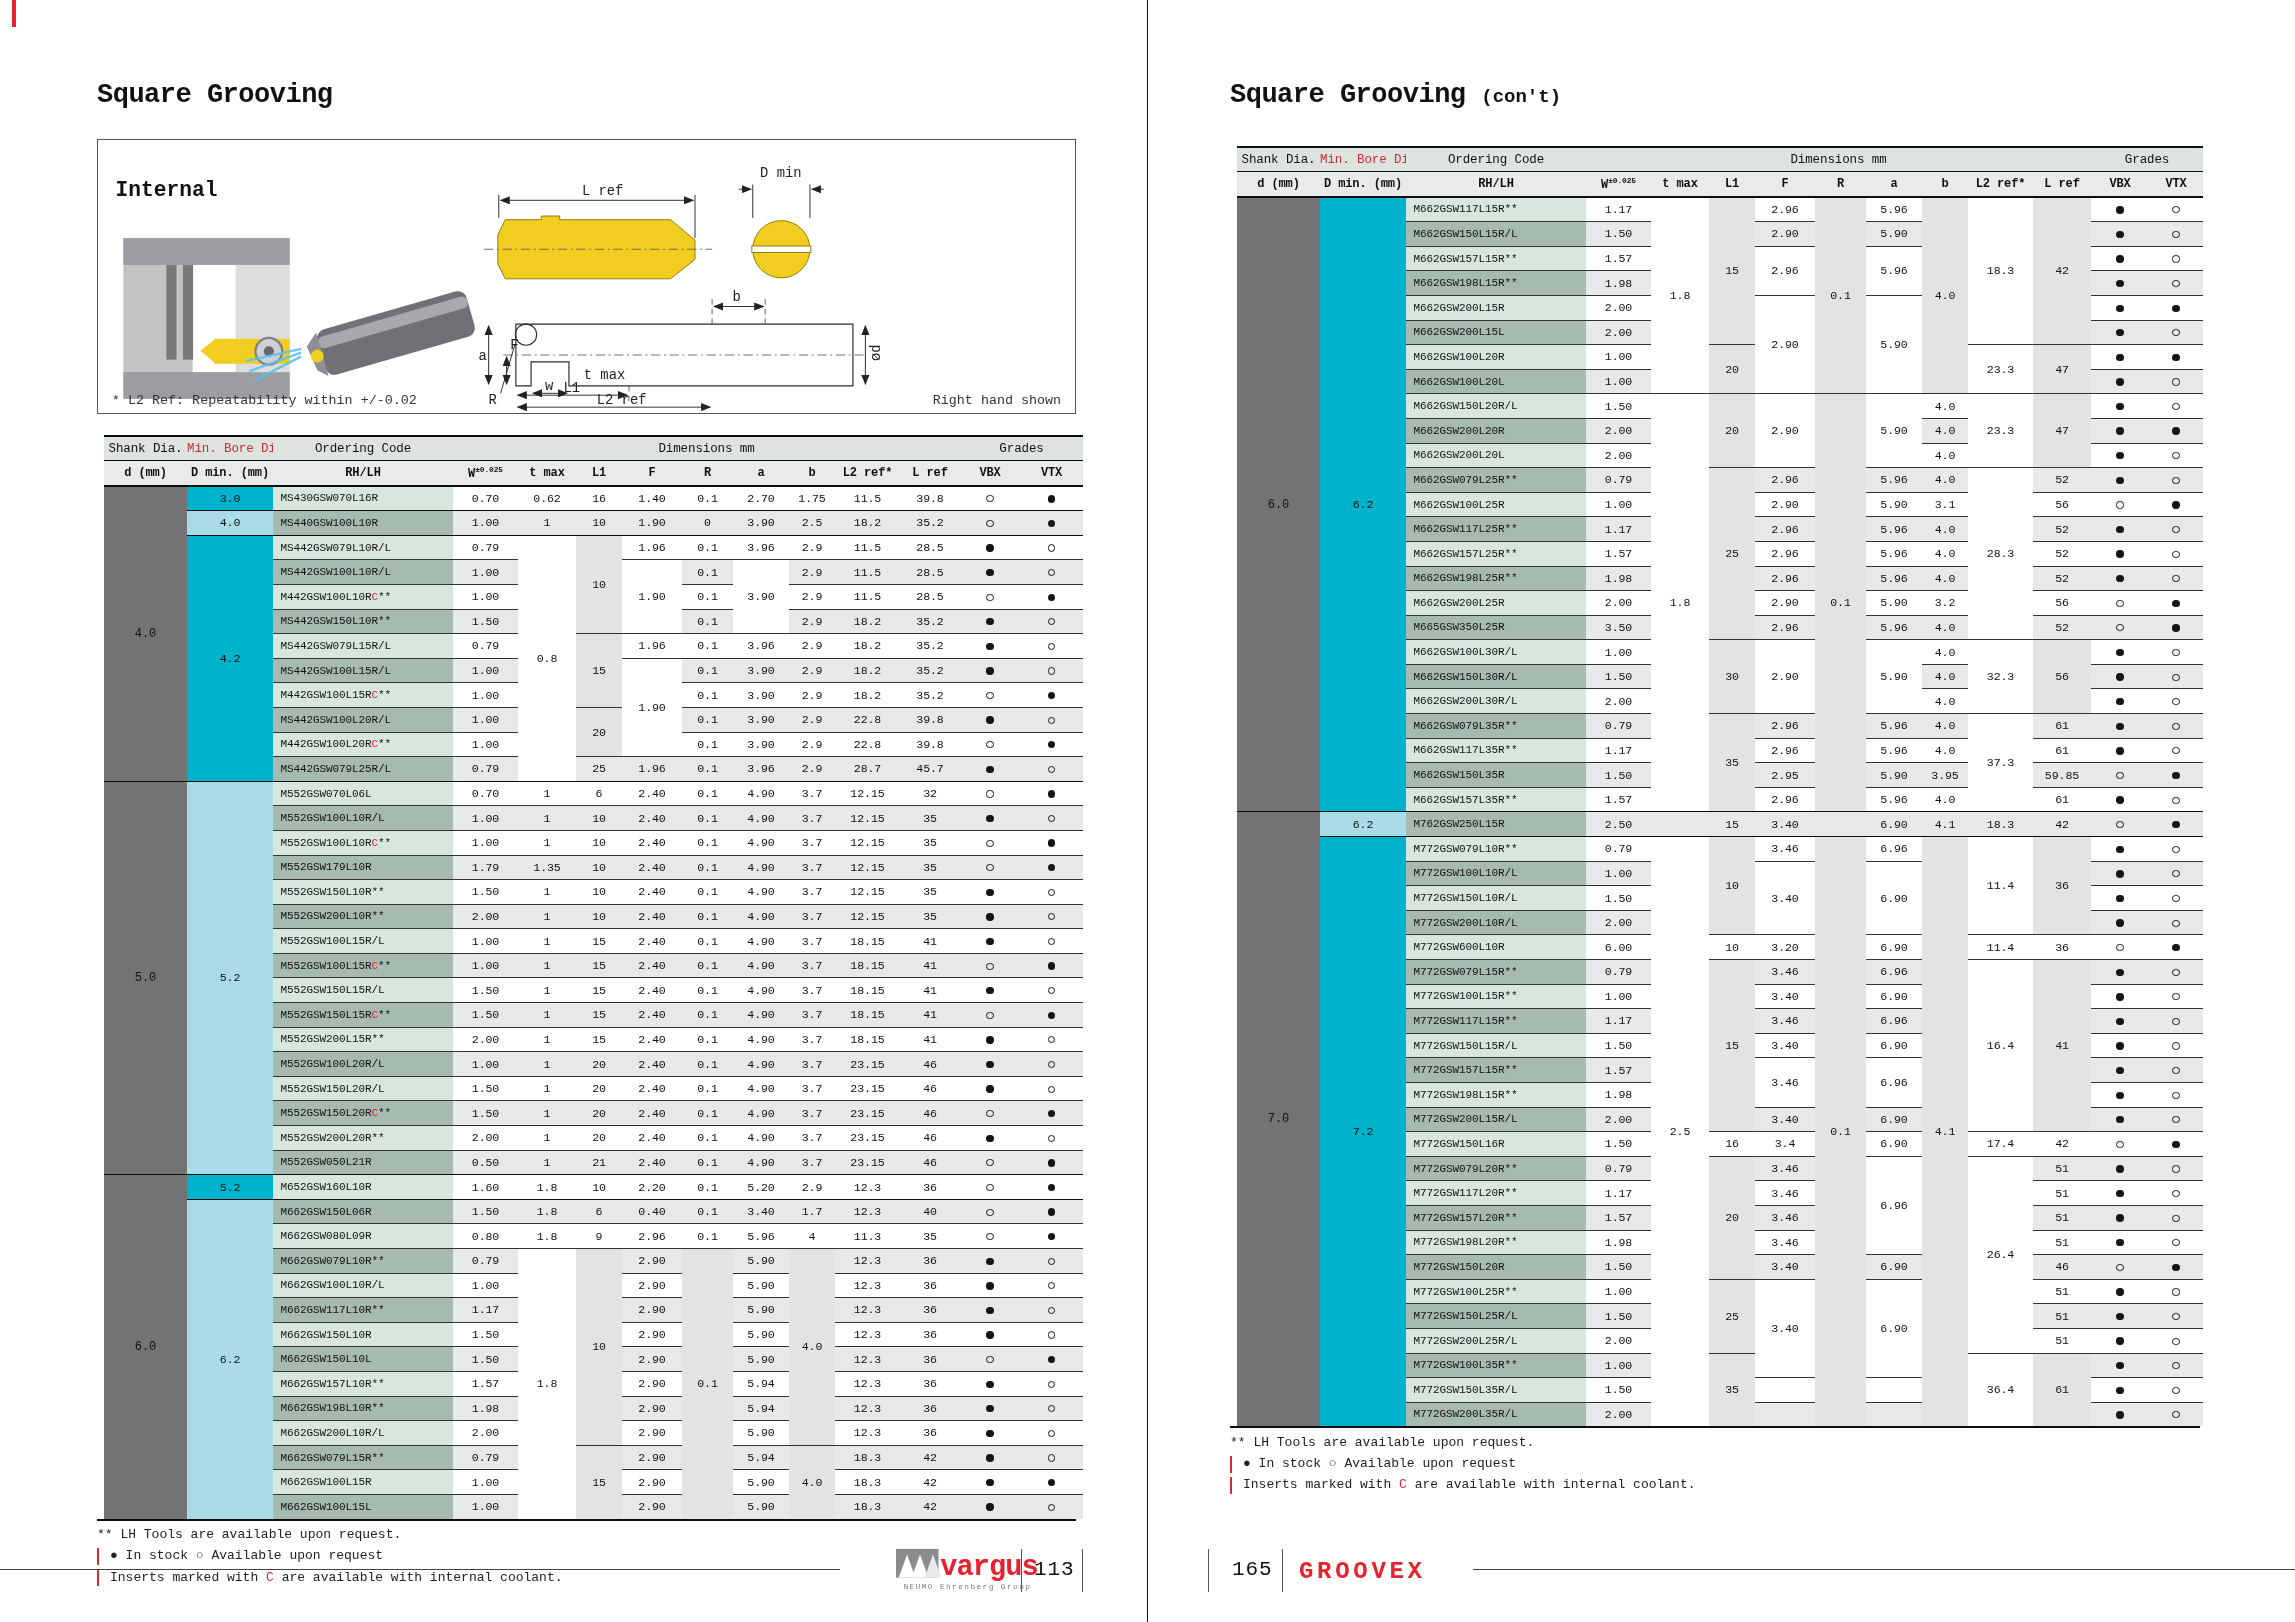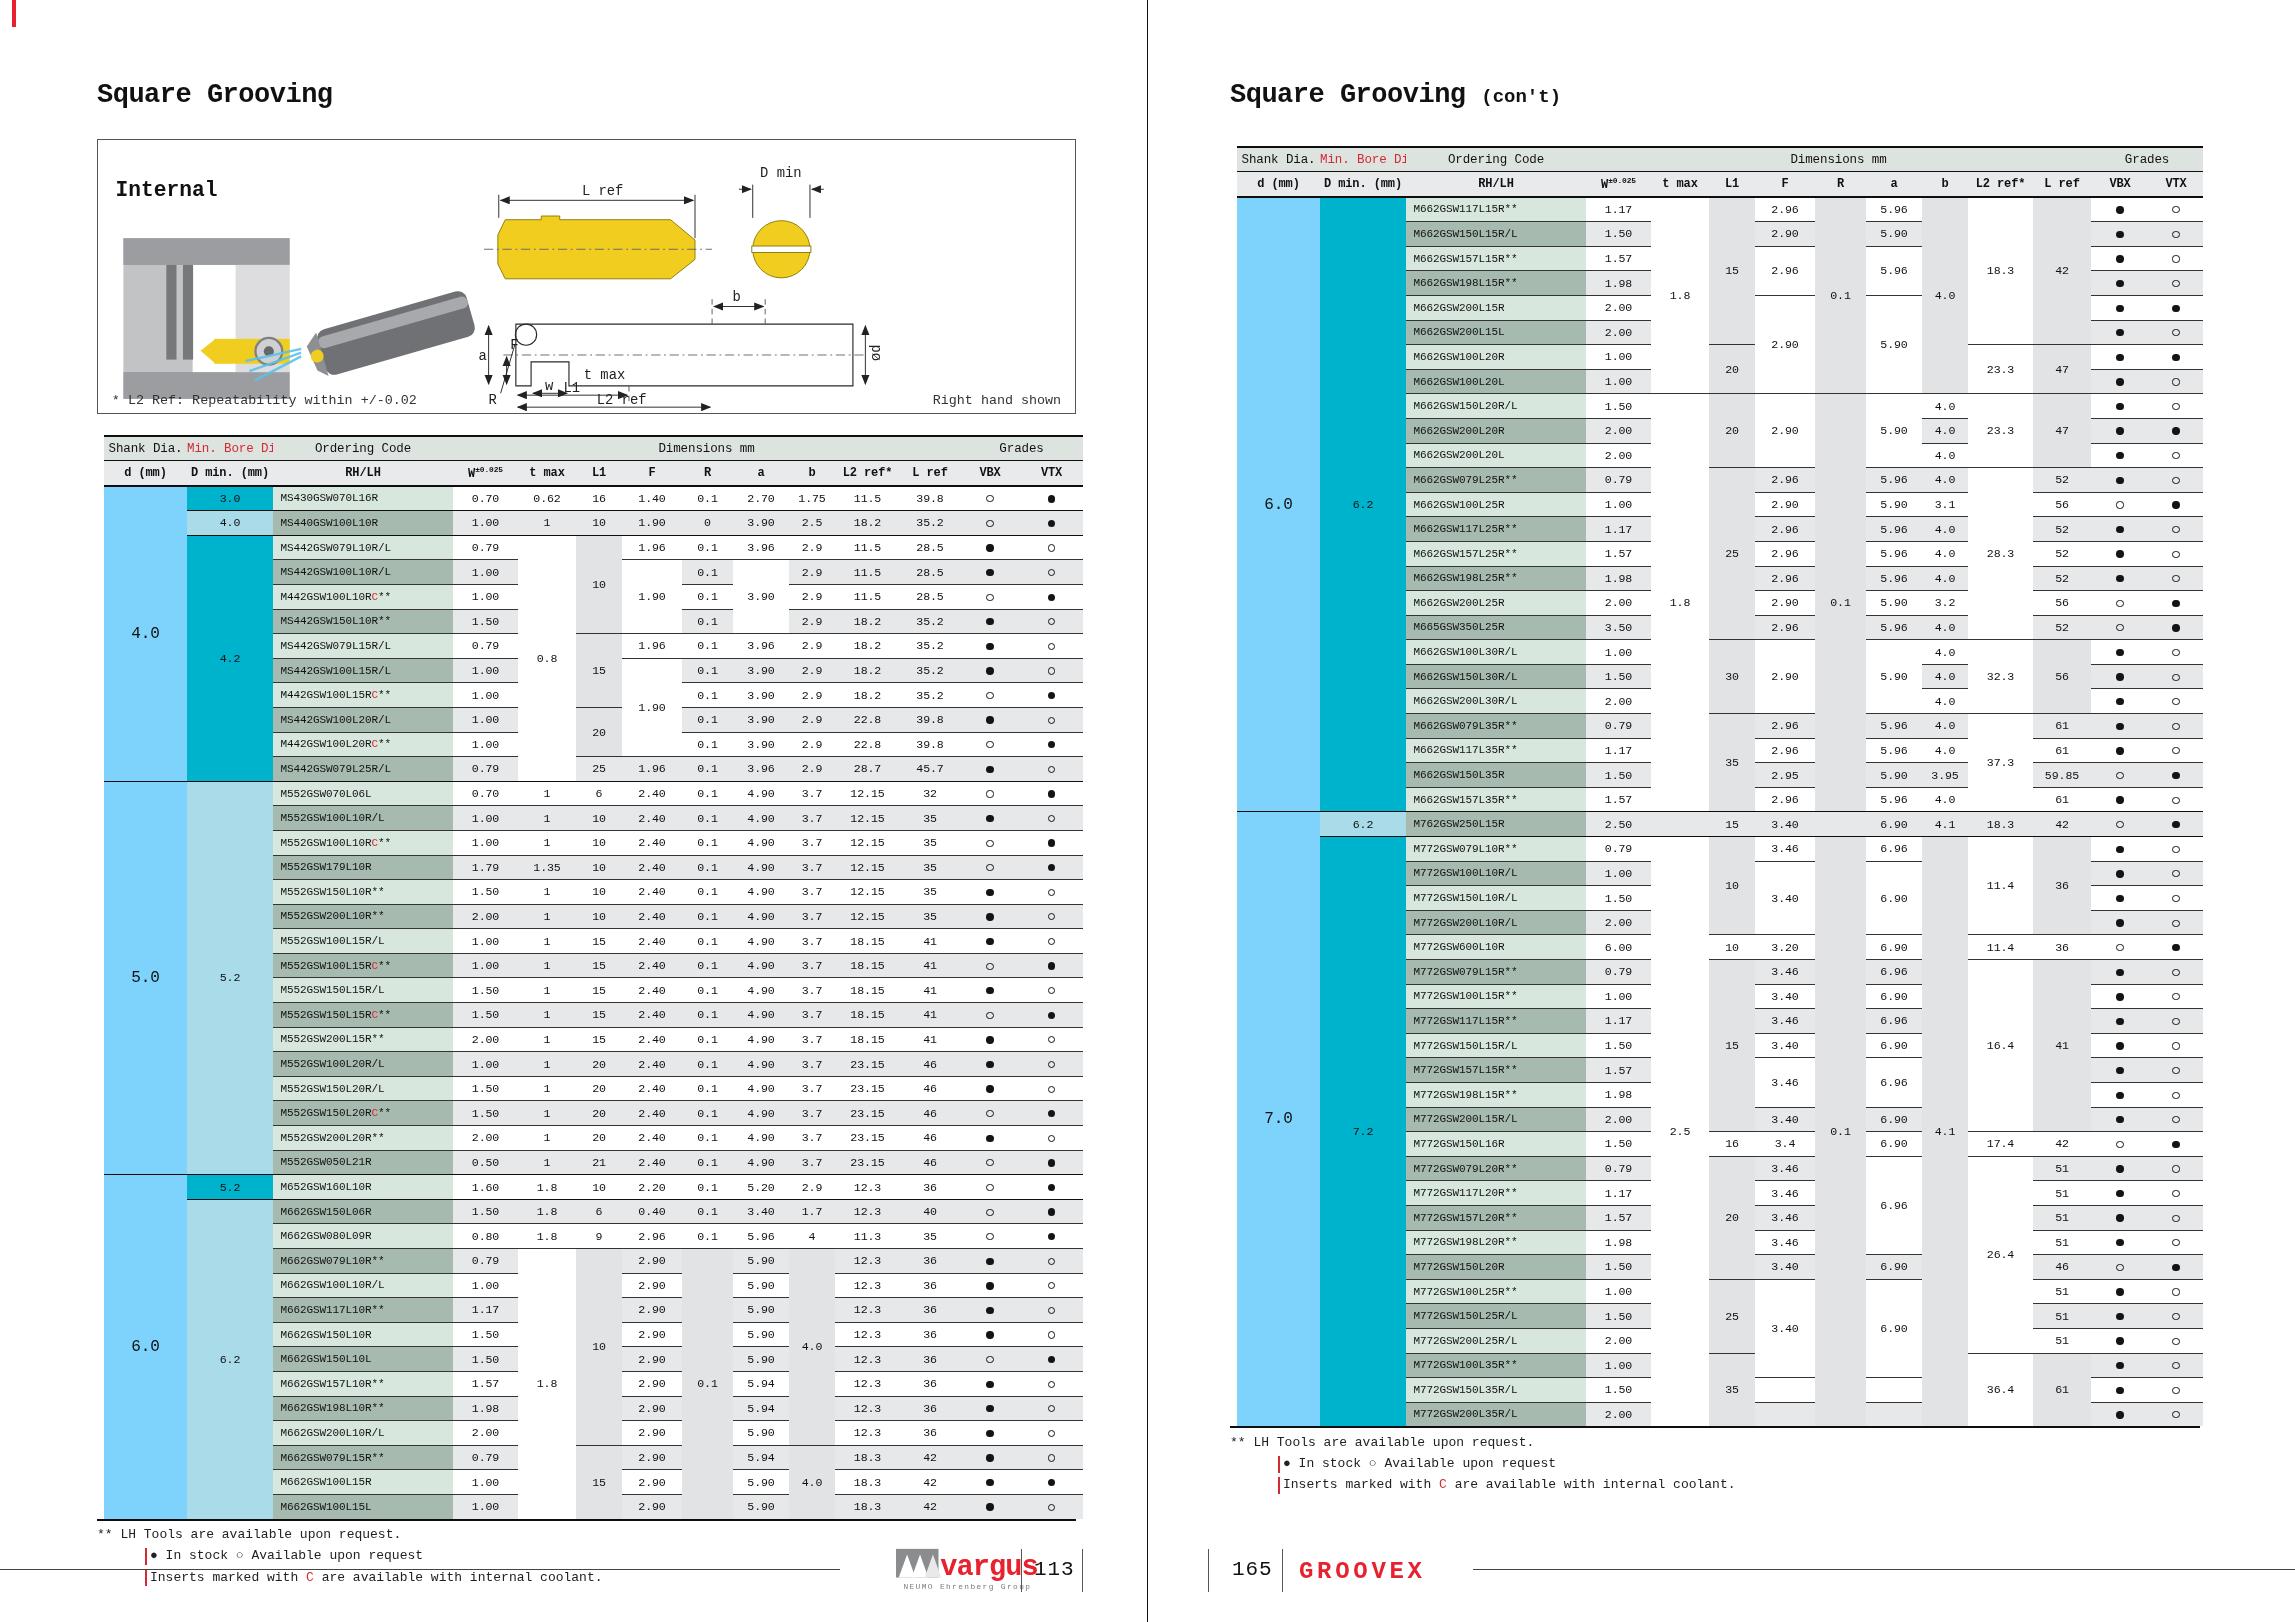--- a/index.html
+++ b/index.html
@@ -26,36 +26,36 @@
   table.tbl{border-collapse:collapse;table-layout:fixed;font-size:11.6px;letter-spacing:-0.1px;margin-left:7px;}
   .tbl th,.tbl td{padding:0;text-align:center;vertical-align:middle;overflow:hidden;white-space:nowrap;}
   .tbl thead tr.h1 th{background:#dde3df;border-top:2.8px solid #0e0e0e;border-bottom:1.4px solid #0e0e0e;
       font-weight:normal;font-size:12.5px;height:23px;}
   .tbl thead tr.h1 th.redh{color:#d42a34;}
   .tbl thead tr.h2 th{background:#e9eaec;border-bottom:2.3px solid #0e0e0e;font-size:12px;height:23.6px;font-weight:bold;}
   .tbl thead th.vbx{background:#c9cbcd;}
   .tbl thead th.vtx{background:#b4b6b8;}
   .tbl thead sup{font-size:7.9px;font-weight:bold;}
   .tbl tbody td{border-top:0.5px solid #333;height:23.6px;}
-  .tbl tbody td.dcol{border-top:none;background:#7dd3fc;font-size:16px;}
+  .tbl tbody td.dcol{border-top:none;background:#737373;font-size:12px;}
   .tbl tbody tr.secS td{border-top:1.9px solid #0e0e0e;}
   .tbl tbody tr.secS td.dcol{border-top:1.9px solid #0e0e0e;}
   .tbl tbody tr.boreS td{border-top:1.4px solid #0e0e0e;}
   .code{text-align:left !important;padding-left:7.4px !important;font-size:11px;}
   .ca{background:#d8e7de;} .cb{background:#a7bab0;}
   .rw{background:#ffffff;} .rg{background:#e7e8ea;}
   .bw{background:#ffffff;} .bg{background:#e2e3e5;}
   .cyan{background:#00b3cd;} .lblue{background:#a9dbe9;}
   .redC{color:#d42a34;}
   .df{display:inline-block;width:7.4px;height:7.4px;border-radius:50%;background:#141414;vertical-align:middle;}
   .do{display:inline-block;width:5.1px;height:5.1px;border-radius:50%;border:1.4px solid #141414;background:transparent;vertical-align:middle;}
   
   .fnotes{margin-top:6.5px;font-size:13px;color:#222;}
   .fnote{margin-top:4.6px;line-height:16.7px;}
-  .fnote.bar{border-left:2.8px solid #d42a34;padding-left:3px;margin-left:48px;}
+  .fnote.bar{border-left:2.8px solid #d42a34;padding-left:11px;}
   
   .footline{position:absolute;top:1569px;height:0.9px;background:#444;}
   .fl-left{left:0;width:840px;} .fl-right{left:1473px;width:822px;}
   .vbar{position:absolute;top:1549px;width:0.9px;height:43px;background:#555;}
   .pageno{position:absolute;top:1558px;font-size:21px;letter-spacing:0.9px;color:#111;}
   .logo-vargus{position:absolute;left:896px;top:1544px;width:157px;height:49px;text-align:center;}
   .logo-groovex{position:absolute;left:1299px;top:1558px;font-size:24px;font-weight:bold;
       color:#e8212e;letter-spacing:3.7px;}
 </style>
 </head>

